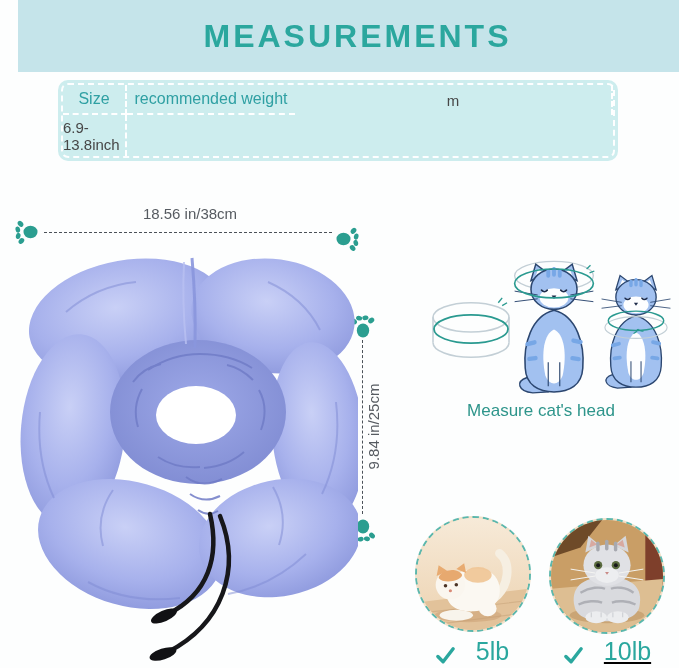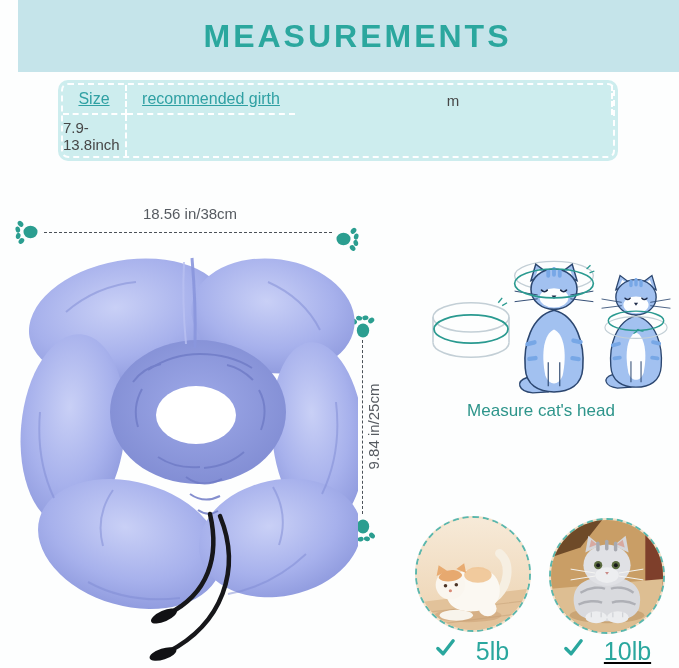--- a/index.html
+++ b/index.html
@@ -21,21 +21,21 @@
     background:#cdedee; border-radius:10px; padding:3px; box-sizing:border-box;
   }
   .size-table-inner {
     width:100%; height:100%; box-sizing:border-box;
     border:2px dashed rgba(255,255,255,.95); border-radius:7px;
     display:grid; grid-template-columns:64px 168px 1fr; grid-template-rows:30px 1fr;
   }
   .cell { display:flex; align-items:center; justify-content:center; }
   .cell.colsep { border-right:2px dashed #ffffff; }
   .cell.rowsep { border-bottom:2px dashed #ffffff; }
-  .th { color:#2fa0a3; font-size:16px;text-decoration:underline; }
+  .th { color:#2fa0a3; font-size:16px; }
   .td { color:#474747; font-size:15px; }
   
   .dim-label { position:absolute; color:#565b61; font-size:15px; }
   .dim-w { left:90px; top:205px; width:200px; text-align:center; }
   .dim-h-label { left:298px; top:418px; width:150px; text-align:center; transform:rotate(-90deg); }
   .dash-h { position:absolute; left:44px; top:232px; width:288px; height:0; border-top:1.5px dashed #4b5158; }
   .dash-v { position:absolute; left:362px; top:340px; width:0; height:174px; border-left:1.5px dashed #4b5158; }
   .paw { position:absolute; width:26px; height:26px; }
   .paw-left-end  { left:14px;  top:219px; }
   .paw-right-end { left:334px; top:226px; transform:scaleX(-1); }
@@ -51,41 +51,41 @@
     position:absolute; left:416px; top:399px; width:250px; text-align:center;
     color:#2e958b; font-size:17px; line-height:23px;
   }
   
   .photo-circle {
     position:absolute; width:112px; height:112px; border-radius:50%;
     border:2px dashed #5bb7ac; overflow:hidden; box-sizing:content-box; background:#f2e0c8;
   }
   .photo-5lb  { left:415px; top:516px; }
   .photo-10lb { left:549px; top:518px; }
-  .weight { position:absolute; top:637px; width:120px; display:flex; align-items:flex-start; justify-content:center; gap:20px; }
+  .weight { position:absolute; top:637px; width:120px; display:flex; align-items:flex-end; justify-content:center; gap:20px; }
   .weight-5lb  { left:412px; }
   .weight-10lb { left:547px;text-decoration:underline; }
   .weight-label { color:#2aa79e; font-size:25px; font-weight:500; }
   .check-icon { width:21px; height:21px; }
 </style>
 </head>
 <body>
 
 <div class="canvas">
 
   <div class="header-band">
     <h1 class="page-title">MEASUREMENTS</h1>
   </div>
 
   <div class="size-table">
     <div class="size-table-inner">
       <div class="cell th colsep rowsep">Size</div>
-      <div class="cell th rowsep">recommended girth</div>
+      <div class="cell th rowsep">recommended weight</div>
       <div class="cell td colsep">m</div>
-      <div class="cell td colsep">7.9-13.8inch</div>
+      <div class="cell td colsep">6.9-13.8inch</div>
     </div>
   </div>
 
   <div class="dim-label dim-w">18.56 in/38cm</div>
   <div class="dash-h"></div>
   <svg class="paw paw-left-end" viewBox="0 0 26 26">
     <g fill="#2b9e90">
       <ellipse cx="16.5" cy="13" rx="7" ry="6.2"></ellipse>
       <ellipse cx="6.5" cy="4.8" rx="2.5" ry="3.3" transform="rotate(-38 6.5 4.8)"></ellipse>
       <ellipse cx="3.8" cy="10.6" rx="2.3" ry="3.1" transform="rotate(-12 3.8 10.6)"></ellipse>

